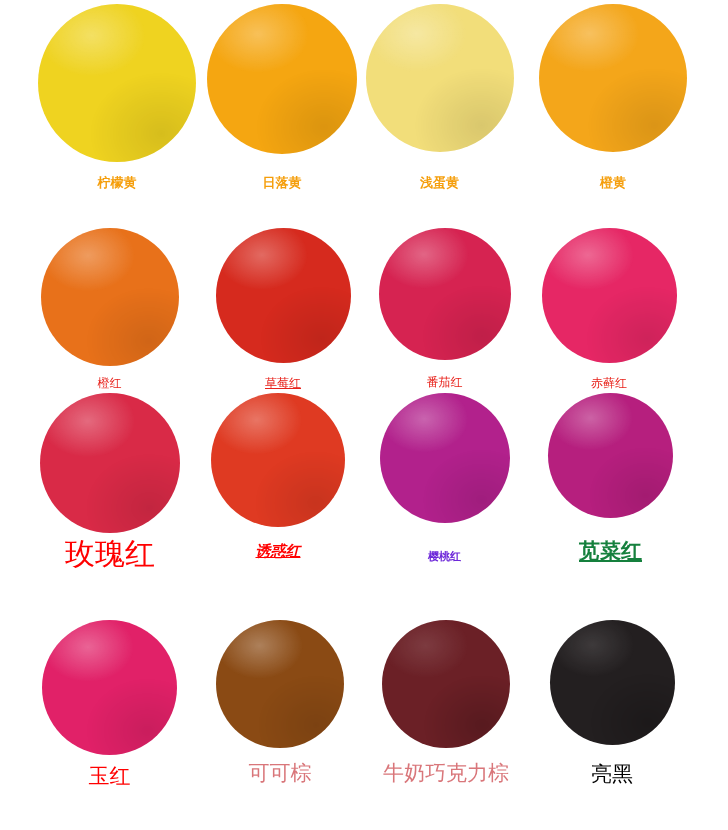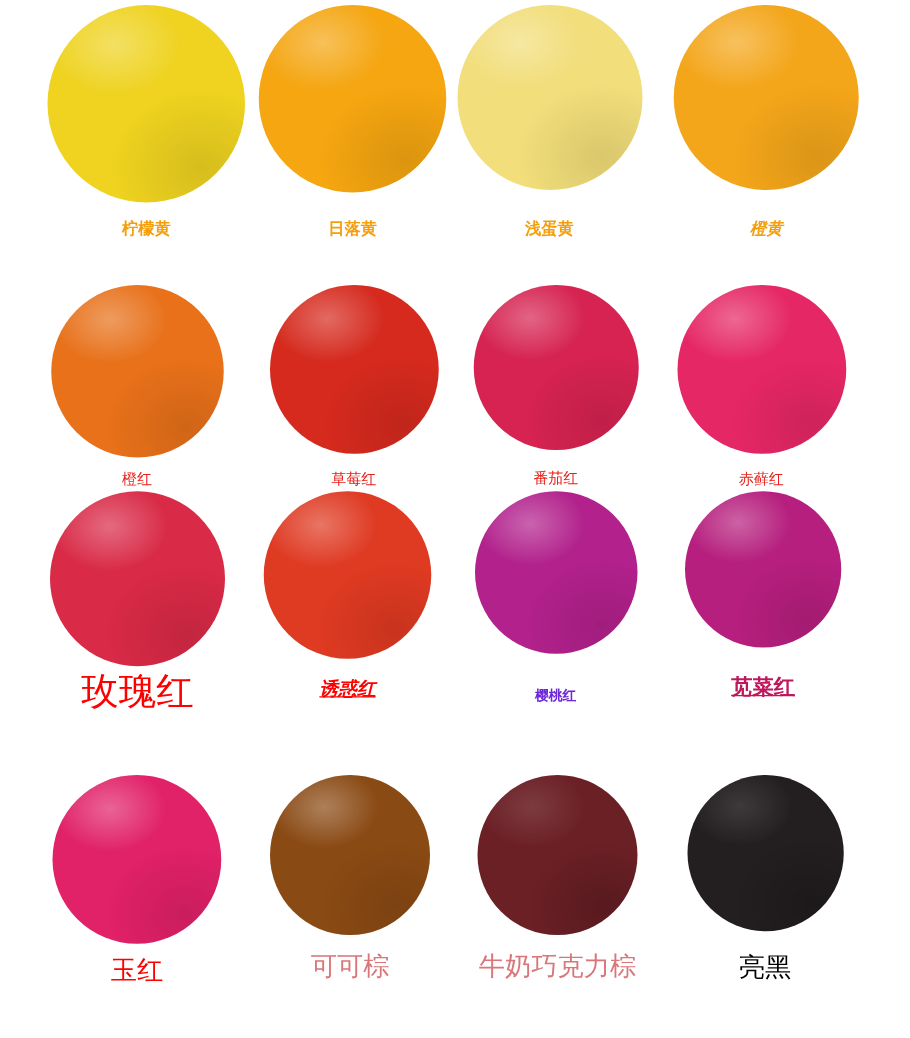--- a/index.html
+++ b/index.html
@@ -83,39 +83,39 @@
       <div style="margin-top:18px;">
         <span class="label bold" style="color:#F59E0B;font-size:13px;">日落黄</span>
       </div>
     </div>
     <div class="cell" style="left:352px; width:175px;">
       <div class="swatch" style="width:148px;height:148px;background:#F2DE7A;"></div>
       <div style="margin-top:20px;">
         <span class="label bold" style="color:#F59E0B;font-size:13px;">浅蛋黄</span>
       </div>
     </div>
-    <div class="cell" style="left:528px; width:170px;font-style:italic;">
+    <div class="cell" style="left:528px; width:170px;">
       <div class="swatch" style="width:148px;height:148px;background:#F4A61A;"></div>
       <div style="margin-top:20px;">
         <span class="label bold" style="color:#F59E0B;font-size:13px;">橙黄</span>
       </div>
     </div>
   </div>
 
   <div class="row" style="top:228px;">
     <div class="cell" style="left:22px; width:175px;">
       <div class="swatch" style="width:138px;height:138px;background:#E8711A;"></div>
       <div style="margin-top:6px;">
         <span class="label" style="color:#E8211A;font-size:12px;">橙红</span>
       </div>
     </div>
     <div class="cell" style="left:198px; width:170px;">
       <div class="swatch" style="width:135px;height:135px;background:#D62A1E;"></div>
       <div style="margin-top:9px;">
-        <span class="label" style="color:#E8211A;font-size:12px;">草莓红</span>
+        <span class="label" style="color:#E8211A;font-size:12px;text-decoration:underline;">草莓红</span>
       </div>
     </div>
     <div class="cell" style="left:362px; width:165px;">
       <div class="swatch" style="width:132px;height:132px;background:#D62351;"></div>
       <div style="margin-top:11px;">
         <span class="label" style="color:#E8211A;font-size:12px;">番茄红</span>
       </div>
     </div>
     <div class="cell" style="left:524px; width:170px;">
       <div class="swatch" style="width:135px;height:135px;background:#E62765;"></div>
@@ -140,21 +140,21 @@
     </div>
     <div class="cell" style="left:362px; width:165px;">
       <div class="swatch" style="width:130px;height:130px;background:#B2218C;"></div>
       <div style="margin-top:22px;">
         <span class="label bold" style="color:#6d28d9;font-size:11px;">樱桃红</span>
       </div>
     </div>
     <div class="cell" style="left:528px; width:165px;">
       <div class="swatch" style="width:125px;height:125px;background:#B61F7E;"></div>
       <div style="margin-top:22px;">
-        <span class="label underline bold" style="color:#be185d;font-size:17px;">苋菜红</span>
+        <span class="label underline bold" style="color:#15803d;font-size:21px;">苋菜红</span>
       </div>
     </div>
   </div>
 
   <div class="row" style="top:620px;">
     <div class="cell" style="left:22px; width:175px;">
       <div class="swatch" style="width:135px;height:135px;background:#E12168;"></div>
       <div style="margin-top:10px;">
         <span class="label" style="color:#FF0000;font-size:21px;">玉红</span>
       </div>

